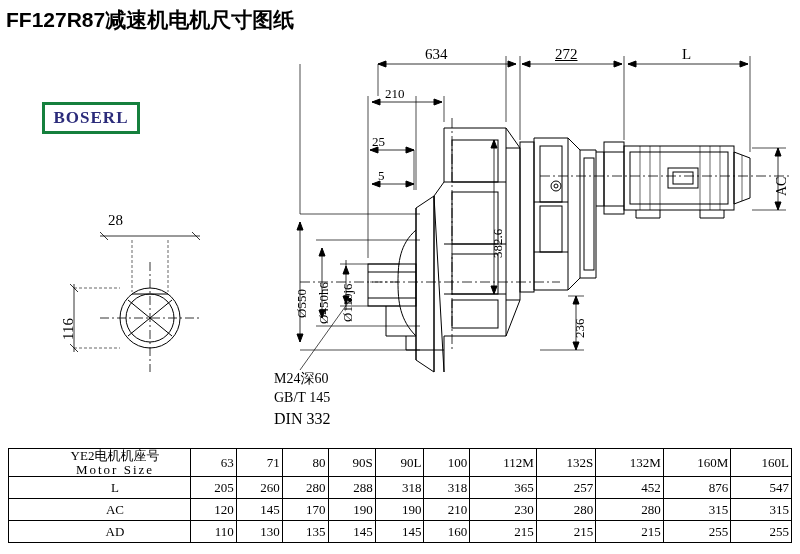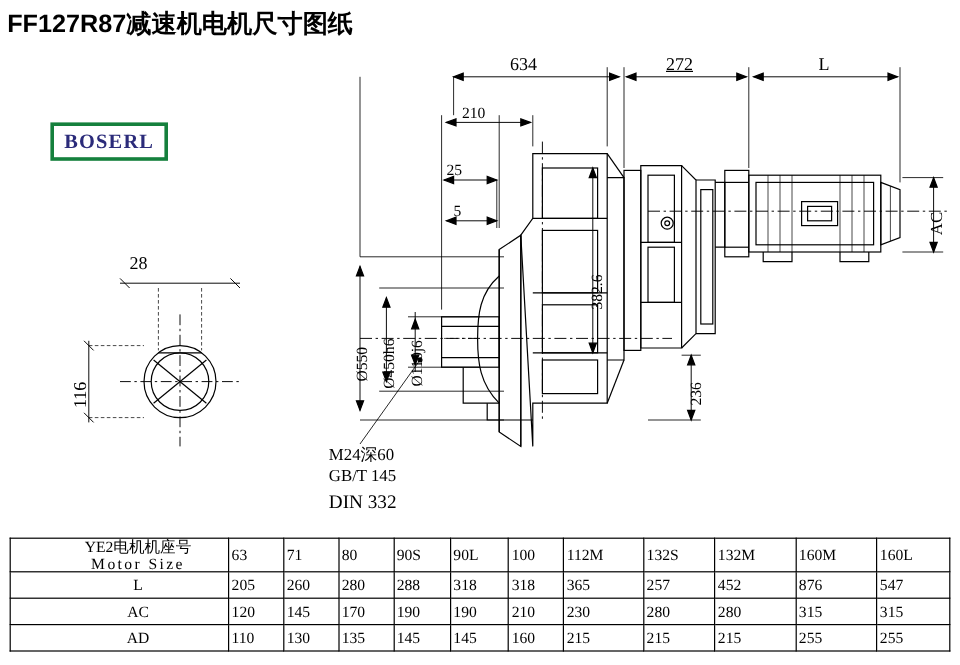--- a/index.html
+++ b/index.html
@@ -67,21 +67,21 @@
     position: absolute;
     left: 8px;
     top: 448px;
     width: 784px;
     border-collapse: collapse;
     font-family: "Liberation Serif", serif;
     font-size: 13px;
   }
   #spec-table td {
     border: 1px solid #000;
-    text-align: left;
+    text-align: right;
     height: 21px;
     padding: 0 2px;
   }
   #spec-table td.rowhead {
     width: 146px;
     text-align: center;
     padding-left: 33px;
   }
   #spec-table .two-line {
     line-height: 1.05;

